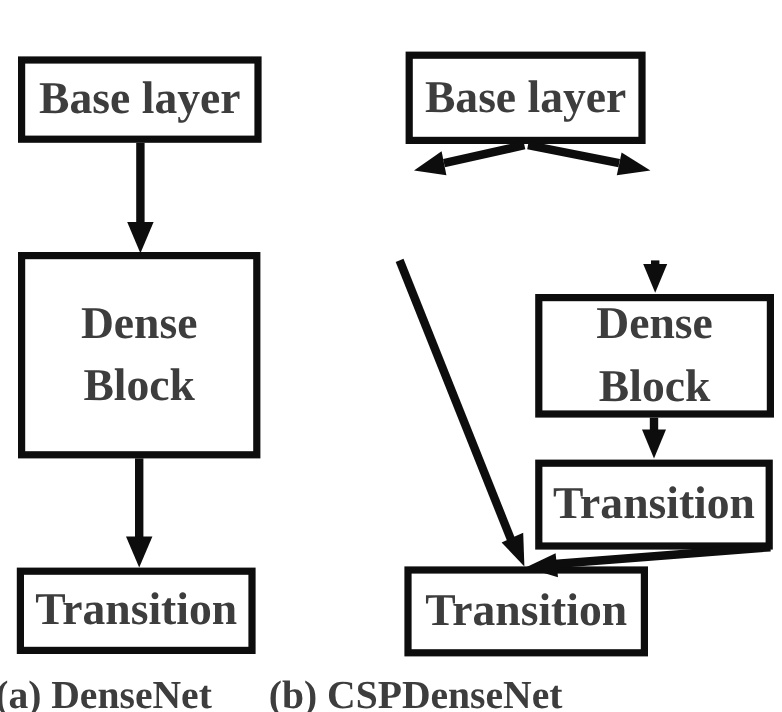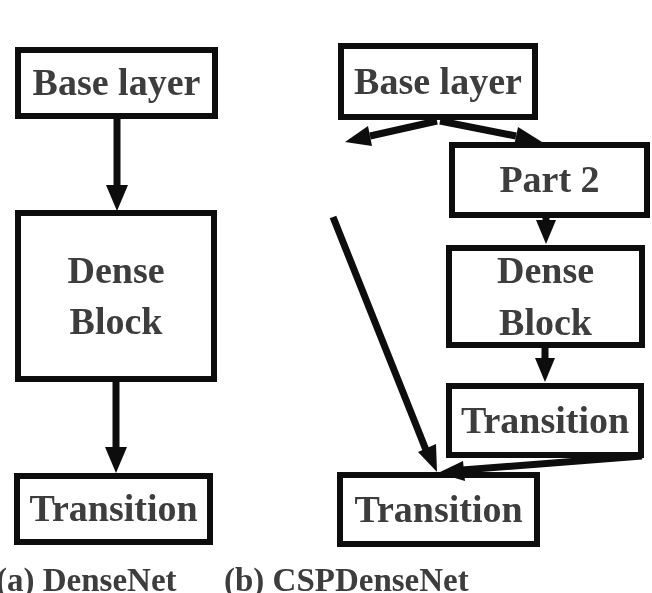--- a/index.html
+++ b/index.html
@@ -70,21 +70,20 @@
   <div class="node a-dense">Dense
 Block</div>
 
   <div class="node a-trans">Transition</div>
 
   <div class="caption cap-a">(a) DenseNet</div>
 
   <div class="node b-base">Base layer</div>
 
 
-  <div class="node b-part2">Part 2</div>
 
   <div class="node b-dense">Dense
 Block</div>
 
   <div class="node b-transu">Transition</div>
 
   <div class="node b-transb">Transition</div>
 
   <div class="caption cap-b">(b) CSPDenseNet</div>
 

